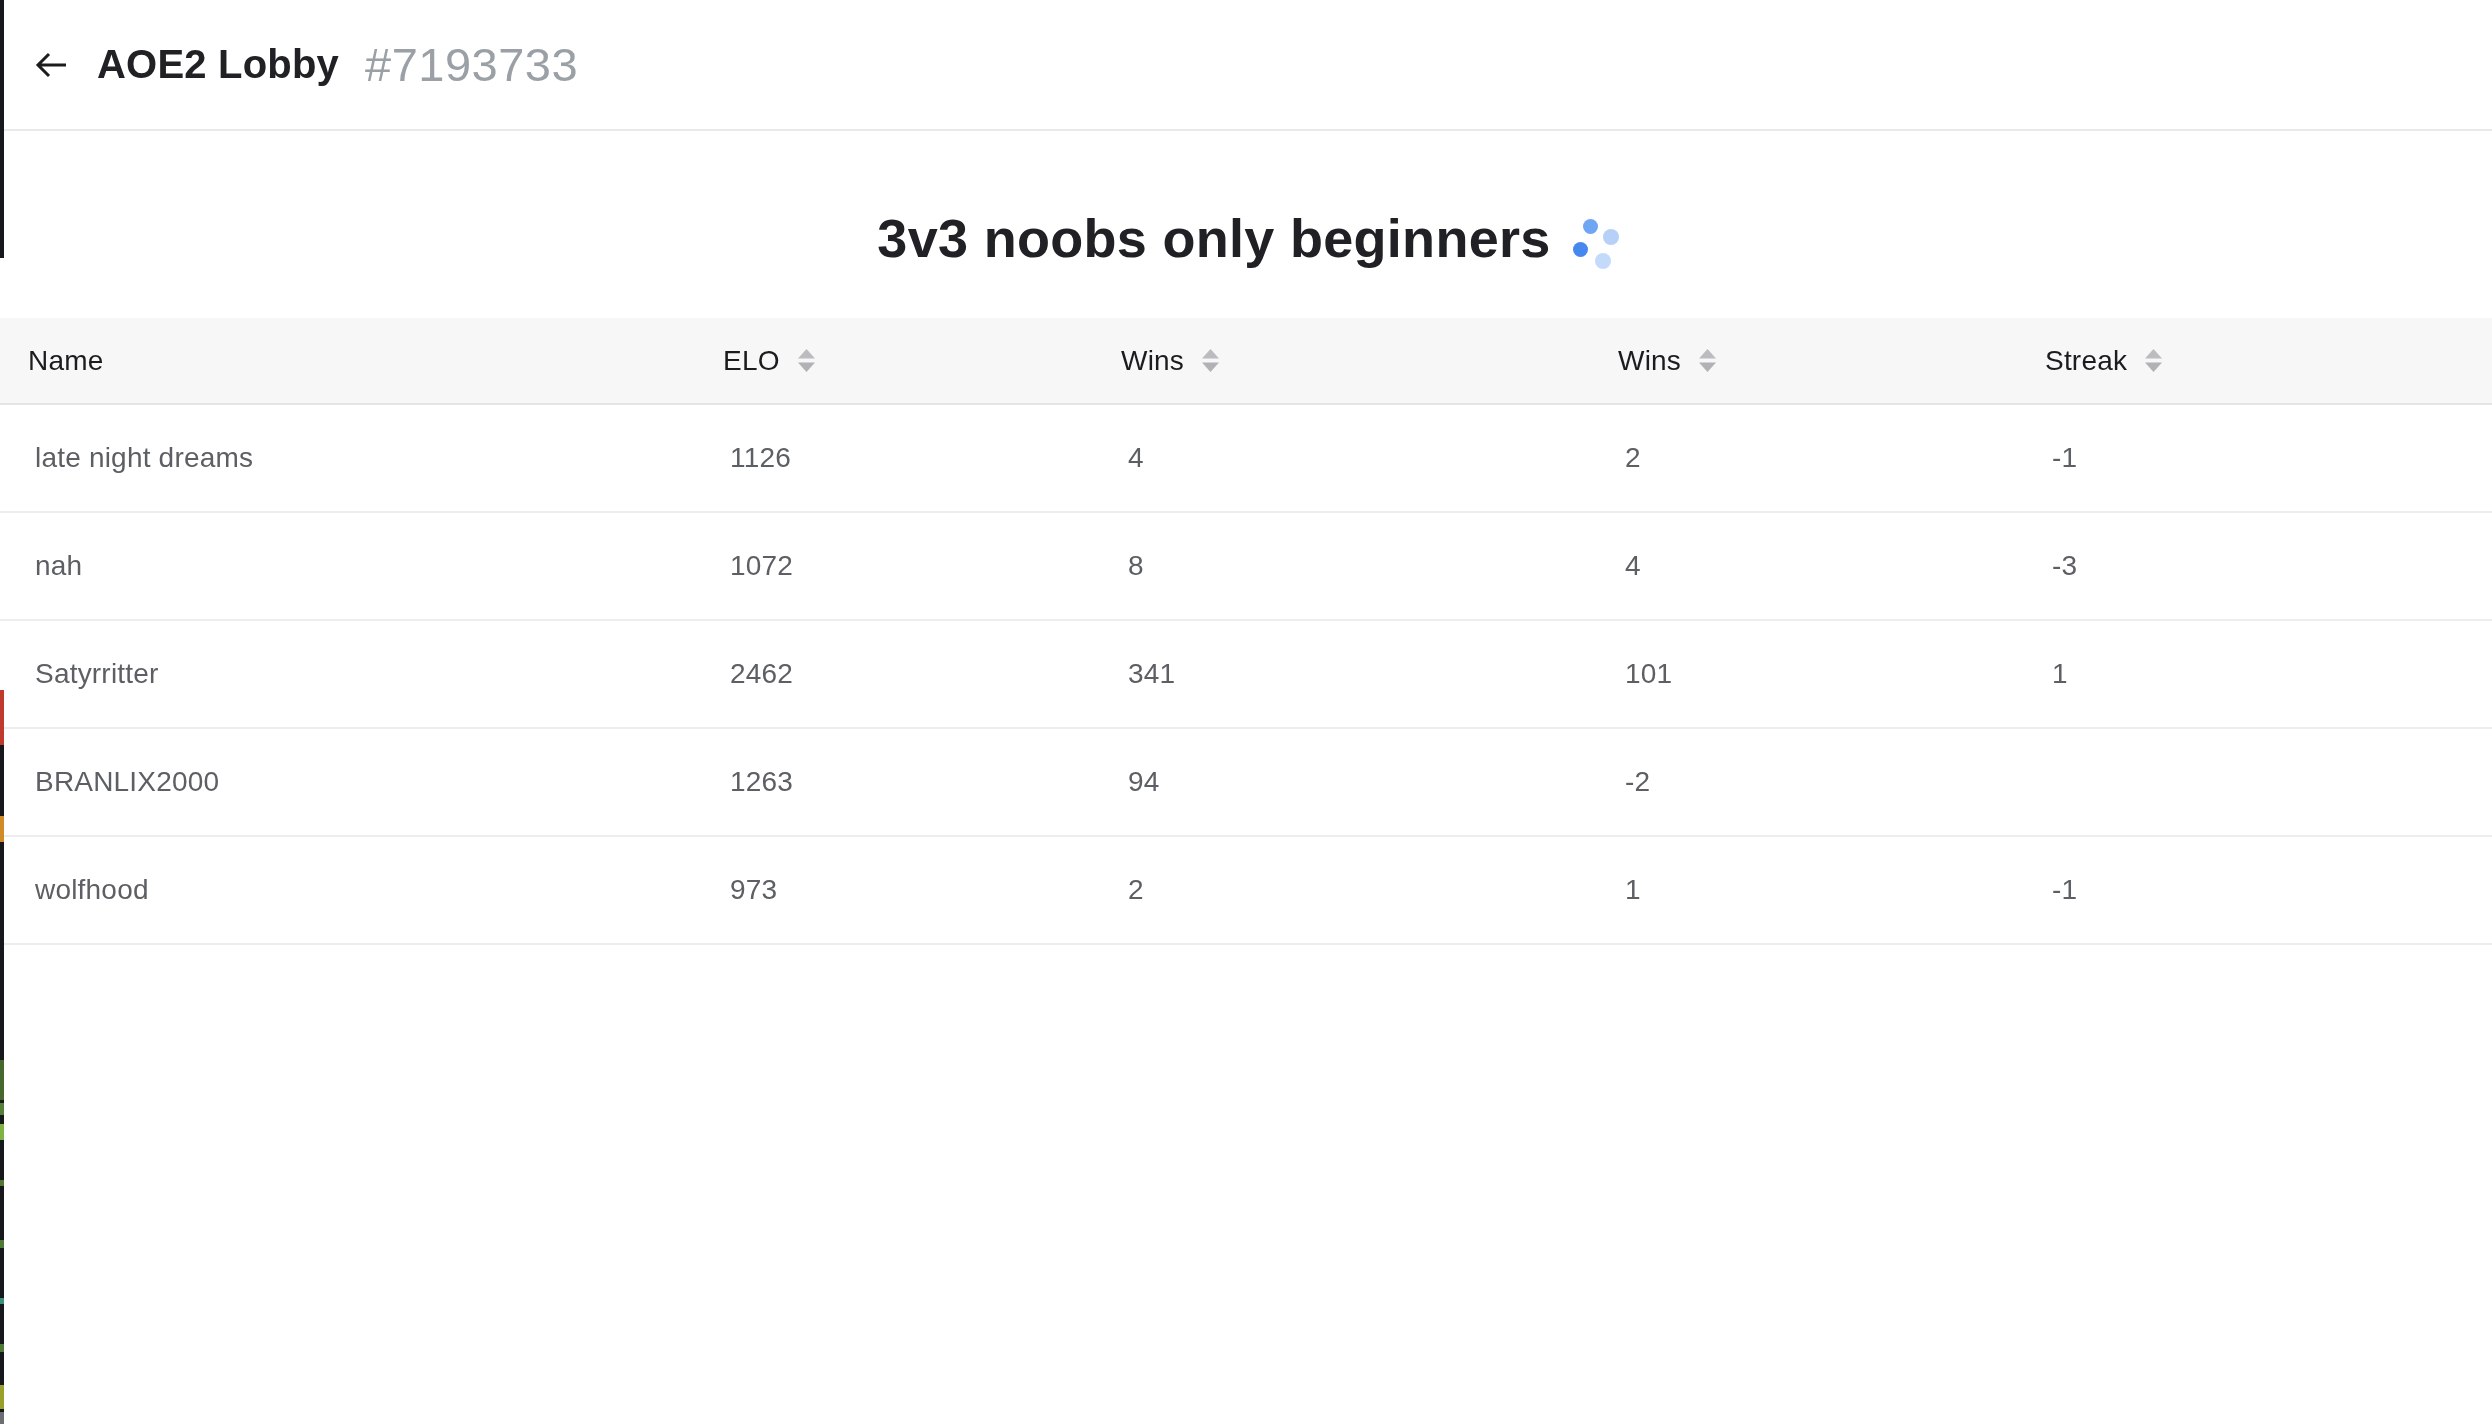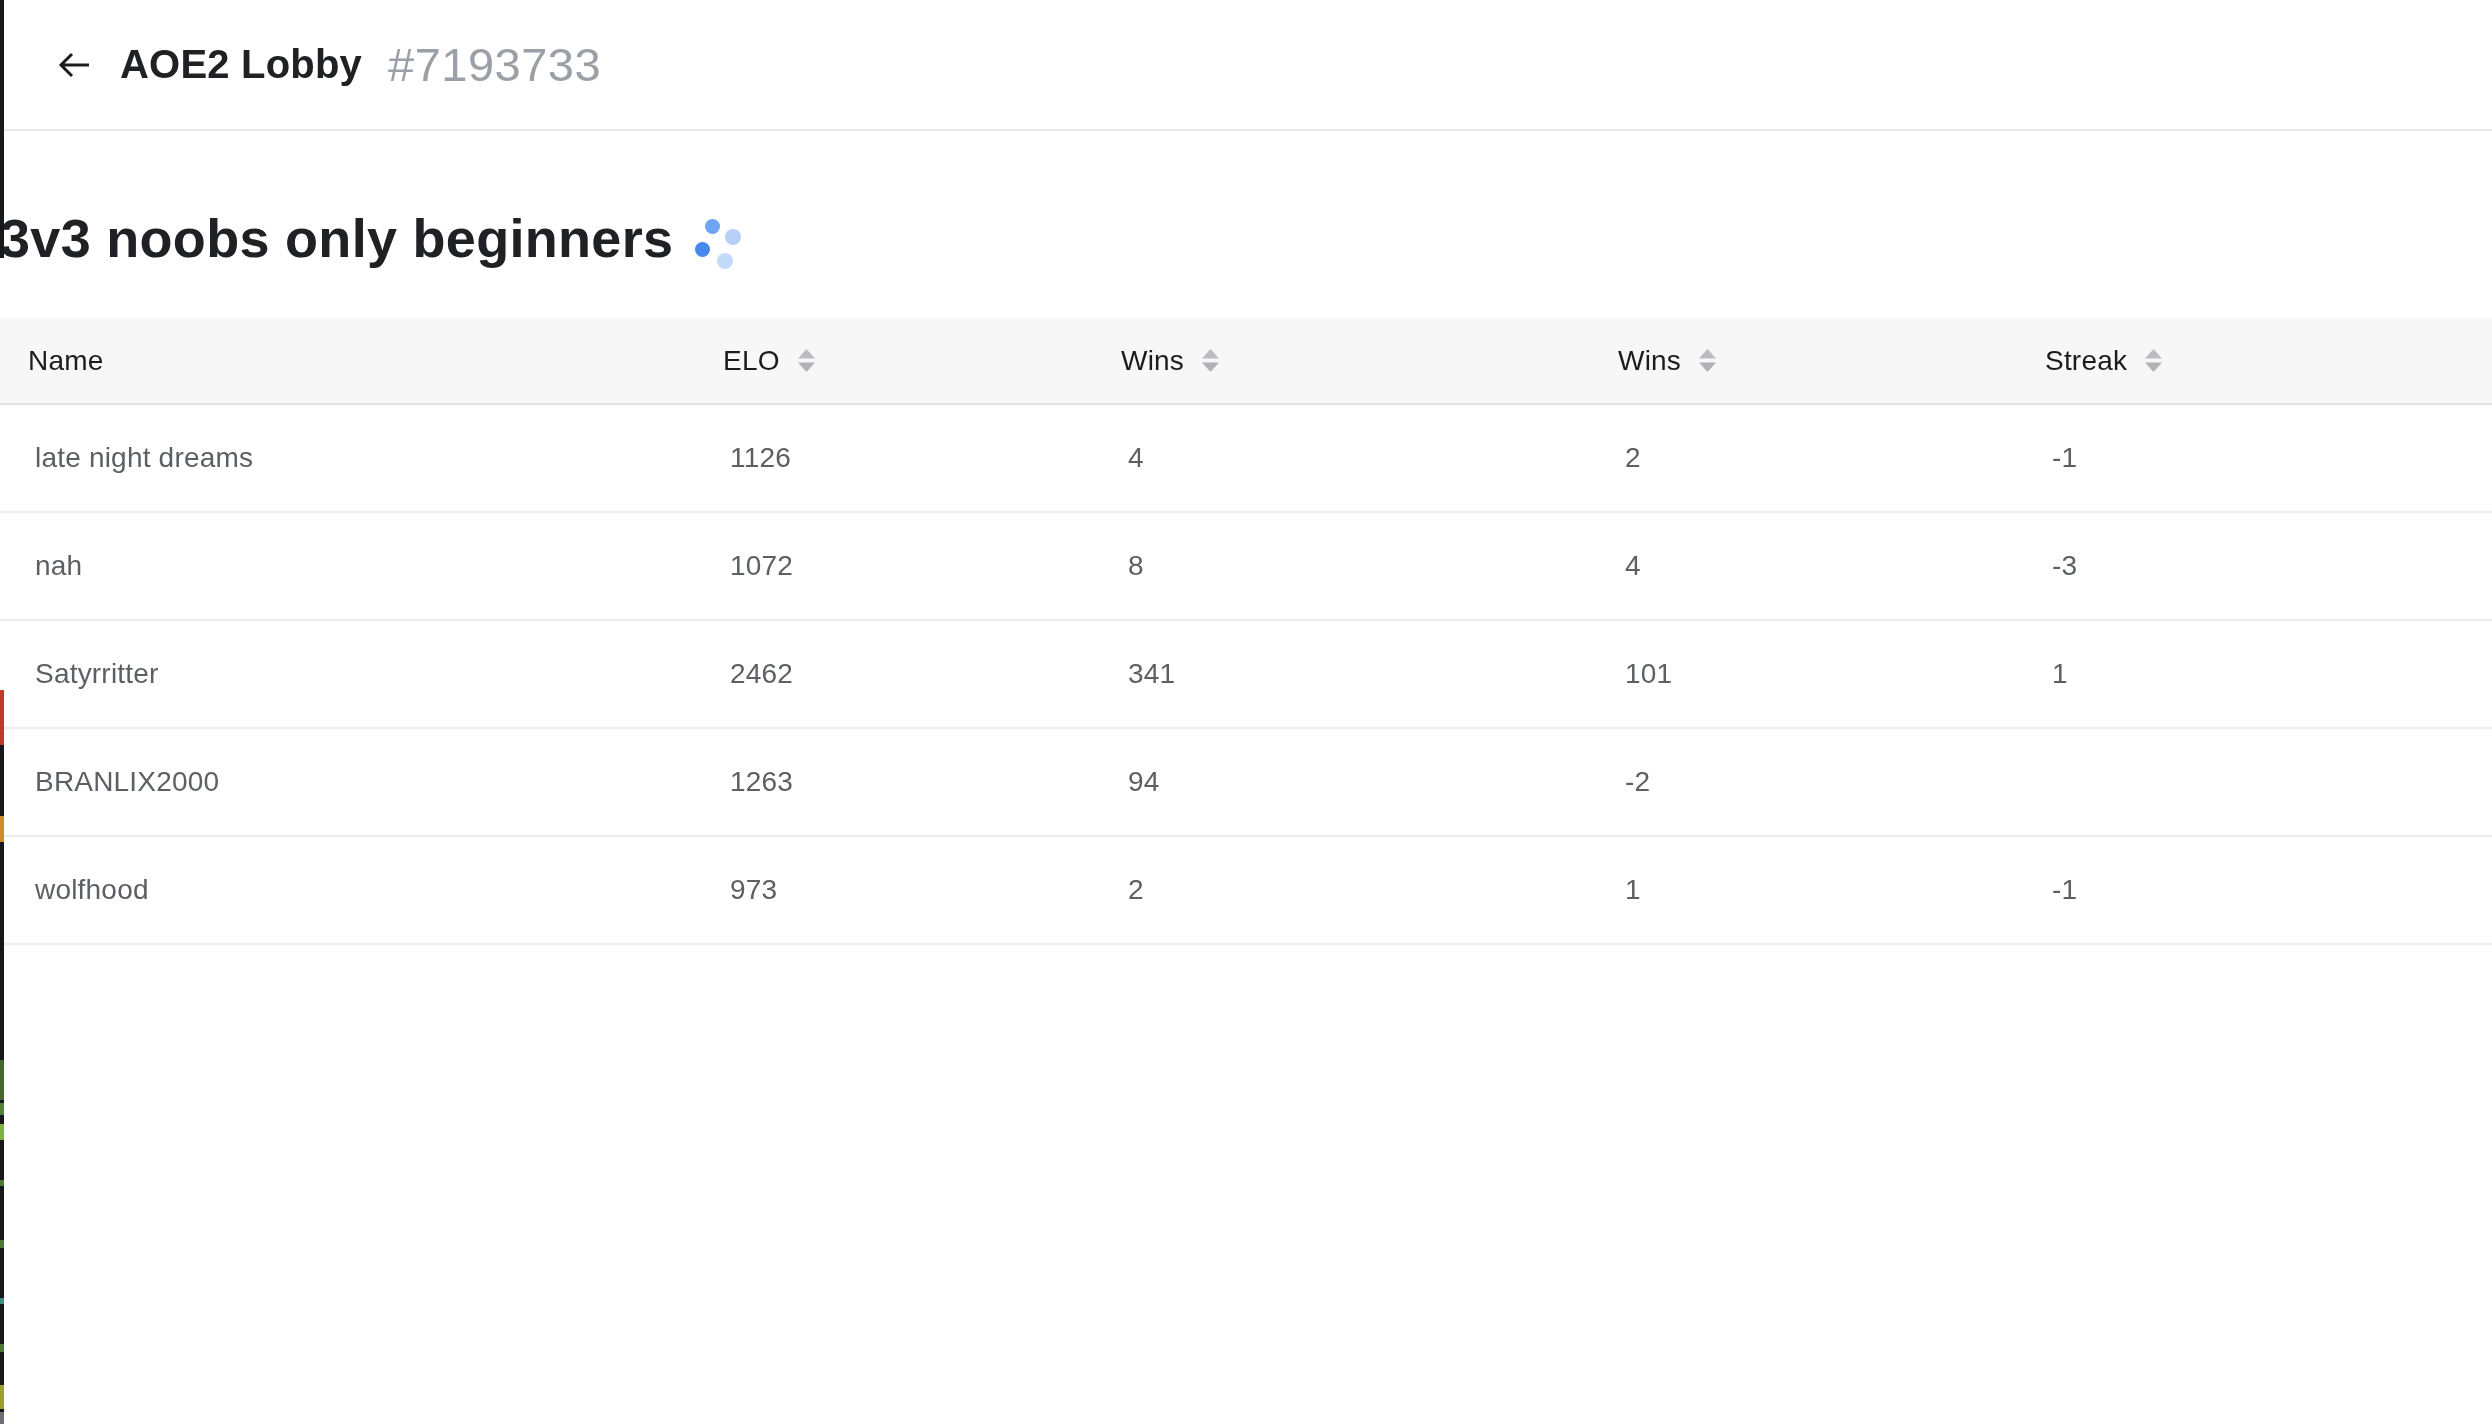--- a/index.html
+++ b/index.html
@@ -10,21 +10,21 @@
     color: #202124;
     position: relative;
   }
 
   
   .app-header {
     height: 131px;
     border-bottom: 2px solid #e9e9ec;
     display: flex;
     align-items: center;
-    padding-left: 52px;
+    padding-left: 29px;
     background: #ffffff;
   }
   .back-btn {
     width: 44px; height: 44px;
     display: flex; align-items: center; justify-content: center;
     background: transparent; border: none; cursor: pointer;
     margin-right: 24px;
   }
   .app-title {
     font-size: 40px;
@@ -38,20 +38,21 @@
     color: #9aa0a6;
     margin-left: 26px;
     letter-spacing: 0.5px;
   }
 
   
   .title-section {
     height: 187px;
     display: flex;
     align-items: center;
+    justify-content: center;
     padding-top: 26px;
   }
   .lobby-title {
     font-size: 54px;
     font-weight: 700;
     color: #202124;
     letter-spacing: 0.3px;
   }
   .dots-spinner {
     position: relative;

